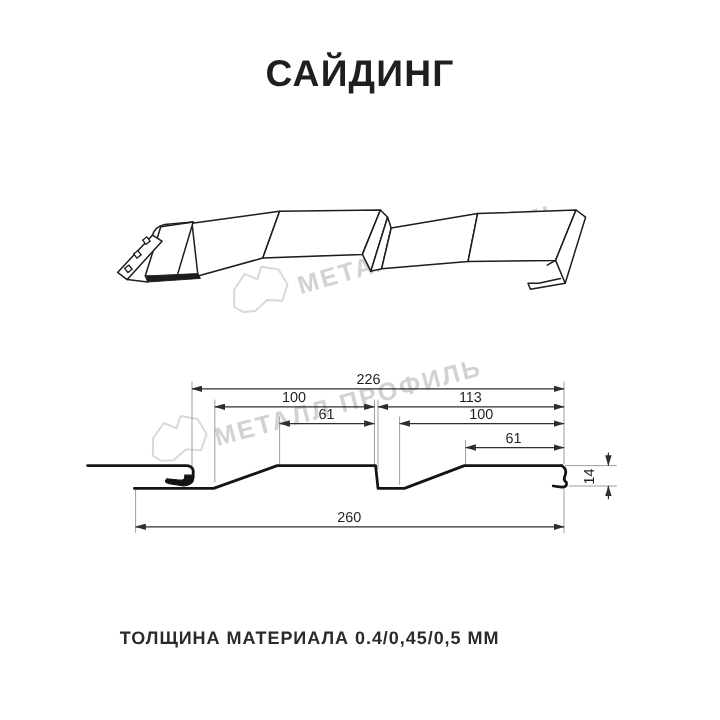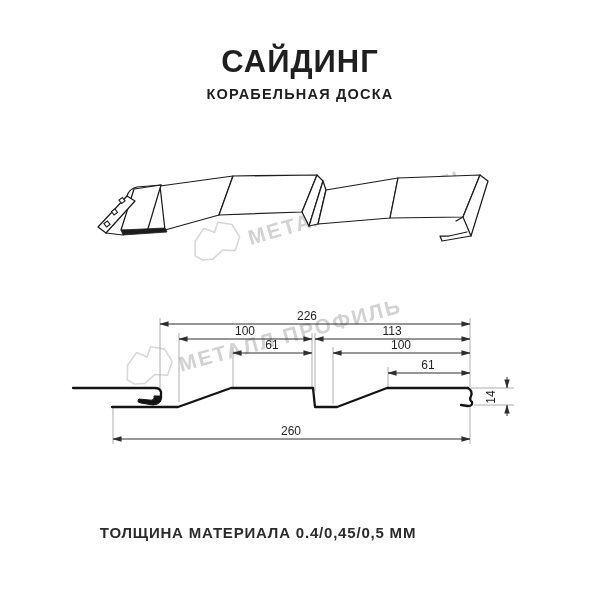--- a/index.html
+++ b/index.html
@@ -24,21 +24,20 @@
   .ext{stroke:#9a9a9a;stroke-width:0.8;}
   .dim{stroke:#2e2e2e;stroke-width:1;}
   .dimtxt{font-size:12px;fill:#1f1f1f;}
   #arrhead path{fill:#2e2e2e;}
 </style>
 </head>
 <body>
 
 <div class="header">
   <div class="title">САЙДИНГ</div>
-  <div class="subtitle">КОРАБЕЛЬНАЯ ДОСКА</div>
 </div>
 
 <svg width="600" height="600" viewBox="0 0 600 600">
   <defs>
     <marker id="arrhead" viewBox="0 0 10 6" refX="9.5" refY="3" markerWidth="9" markerHeight="5.4" orient="auto-start-reverse">
       <path d="M0,0 L10,3 L0,6 Z"></path>
     </marker>
   </defs>
 
   <g transform="translate(196,266) rotate(-16)">

